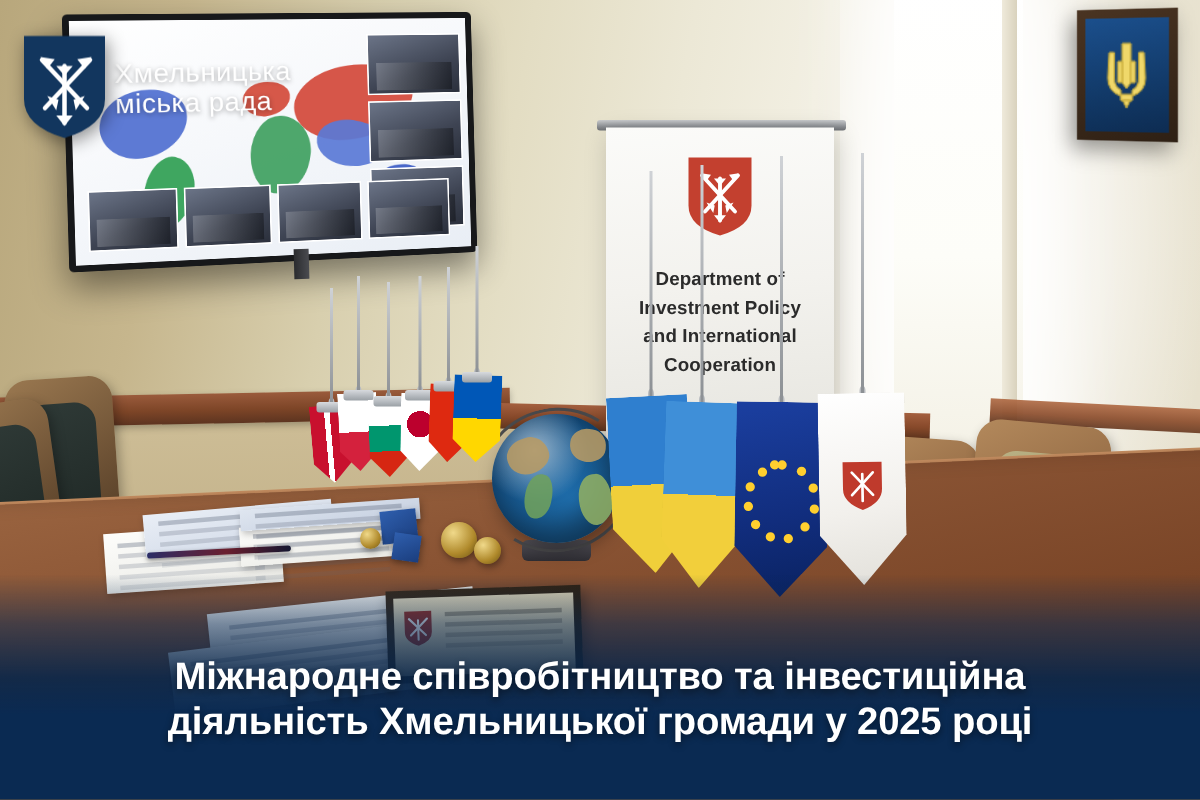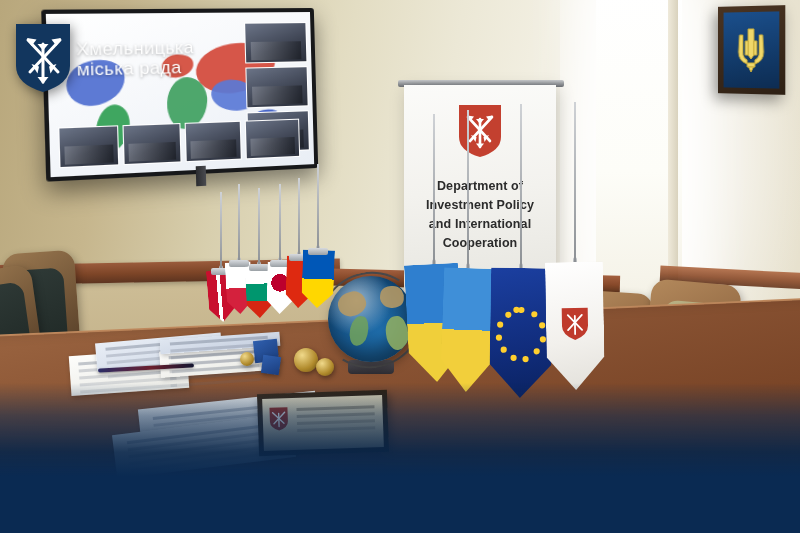--- a/index.html
+++ b/index.html
@@ -569,20 +569,22 @@
               <path d="M4 6 L15 17"></path>
               <path d="M16 6 L5 17"></path>
           </g>
         </svg>
       </span>
       <div class="cert-lines"></div>
     </div>
   </div>
 
   <div class="caption-scrim"></div>
+  <div class="caption">Міжнародне співробітництво та інвестиційна
+діяльність Хмельницької громади у 2025 році</div>
 
   <div class="logo-badge">
     <svg viewBox="0 0 58 72">
       <path d="M2 2 H56 V44 Q56 62 29 70 Q2 62 2 44 Z" fill="#12365e"></path>
       <g stroke="#ffffff" stroke-width="3" fill="none" stroke-linecap="round">
         <path d="M29 22 L29 60"></path>
         <path d="M14 18 L44 50"></path>
         <path d="M46 18 L16 50"></path>
       </g>
       <g fill="#ffffff">

